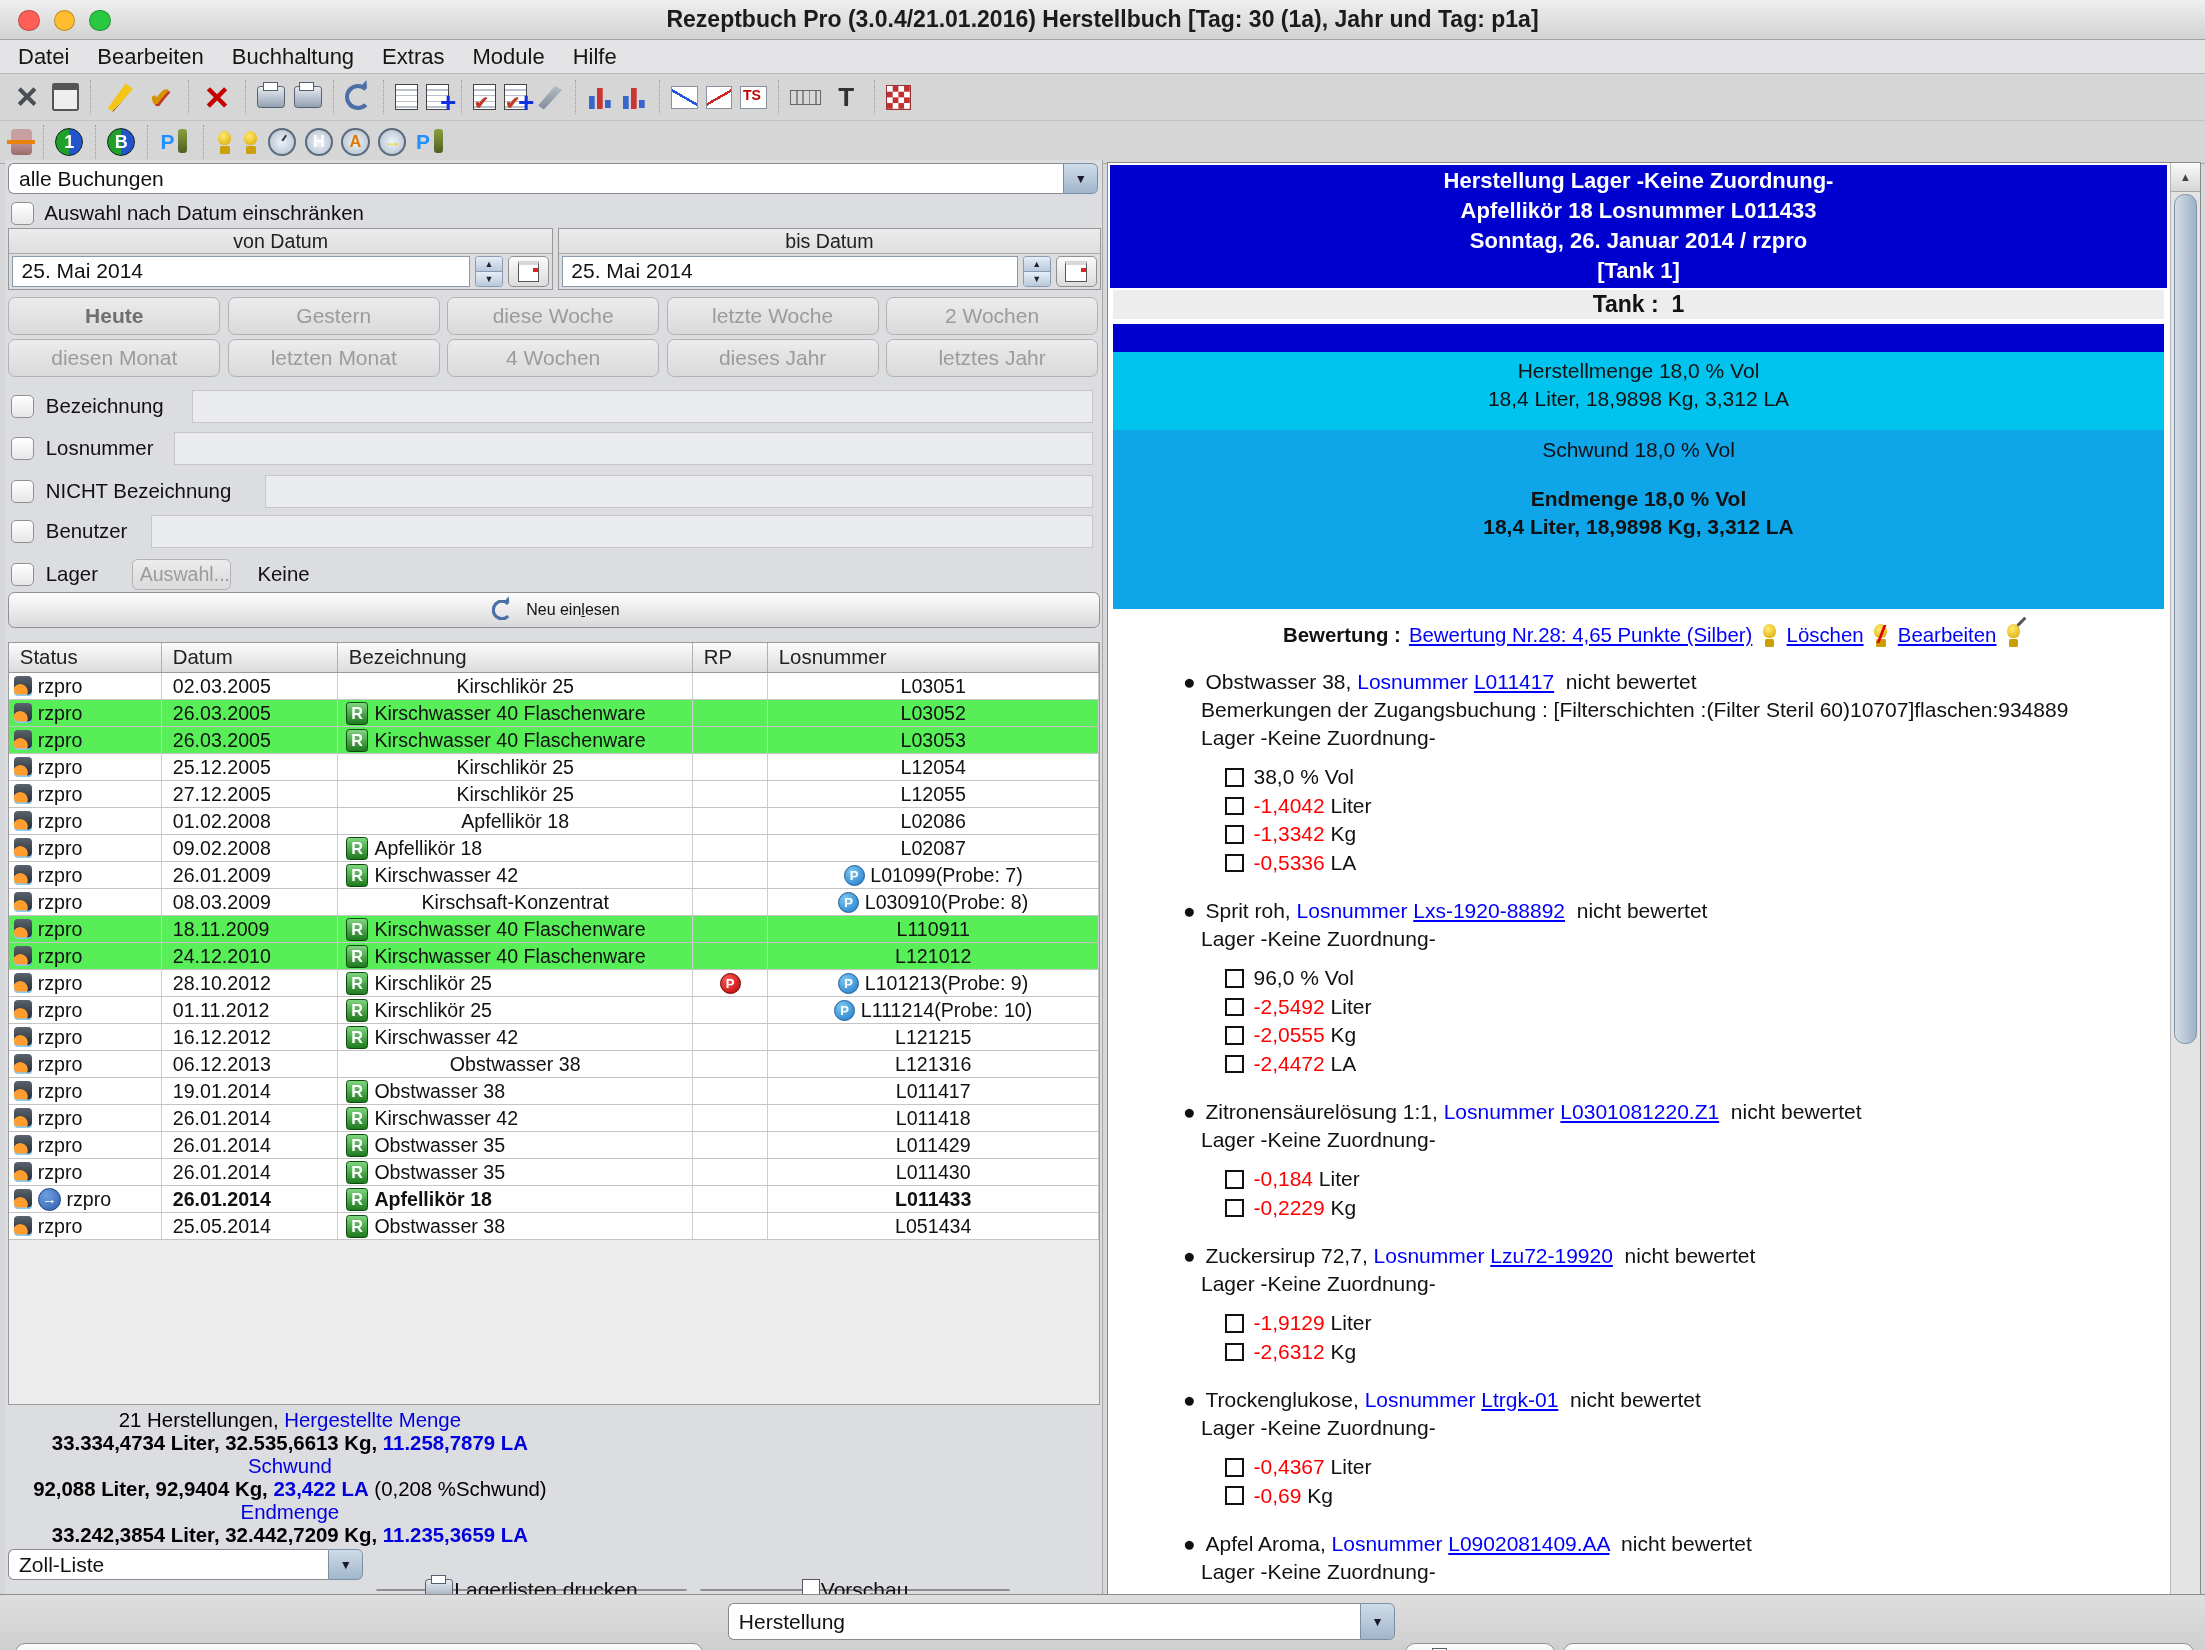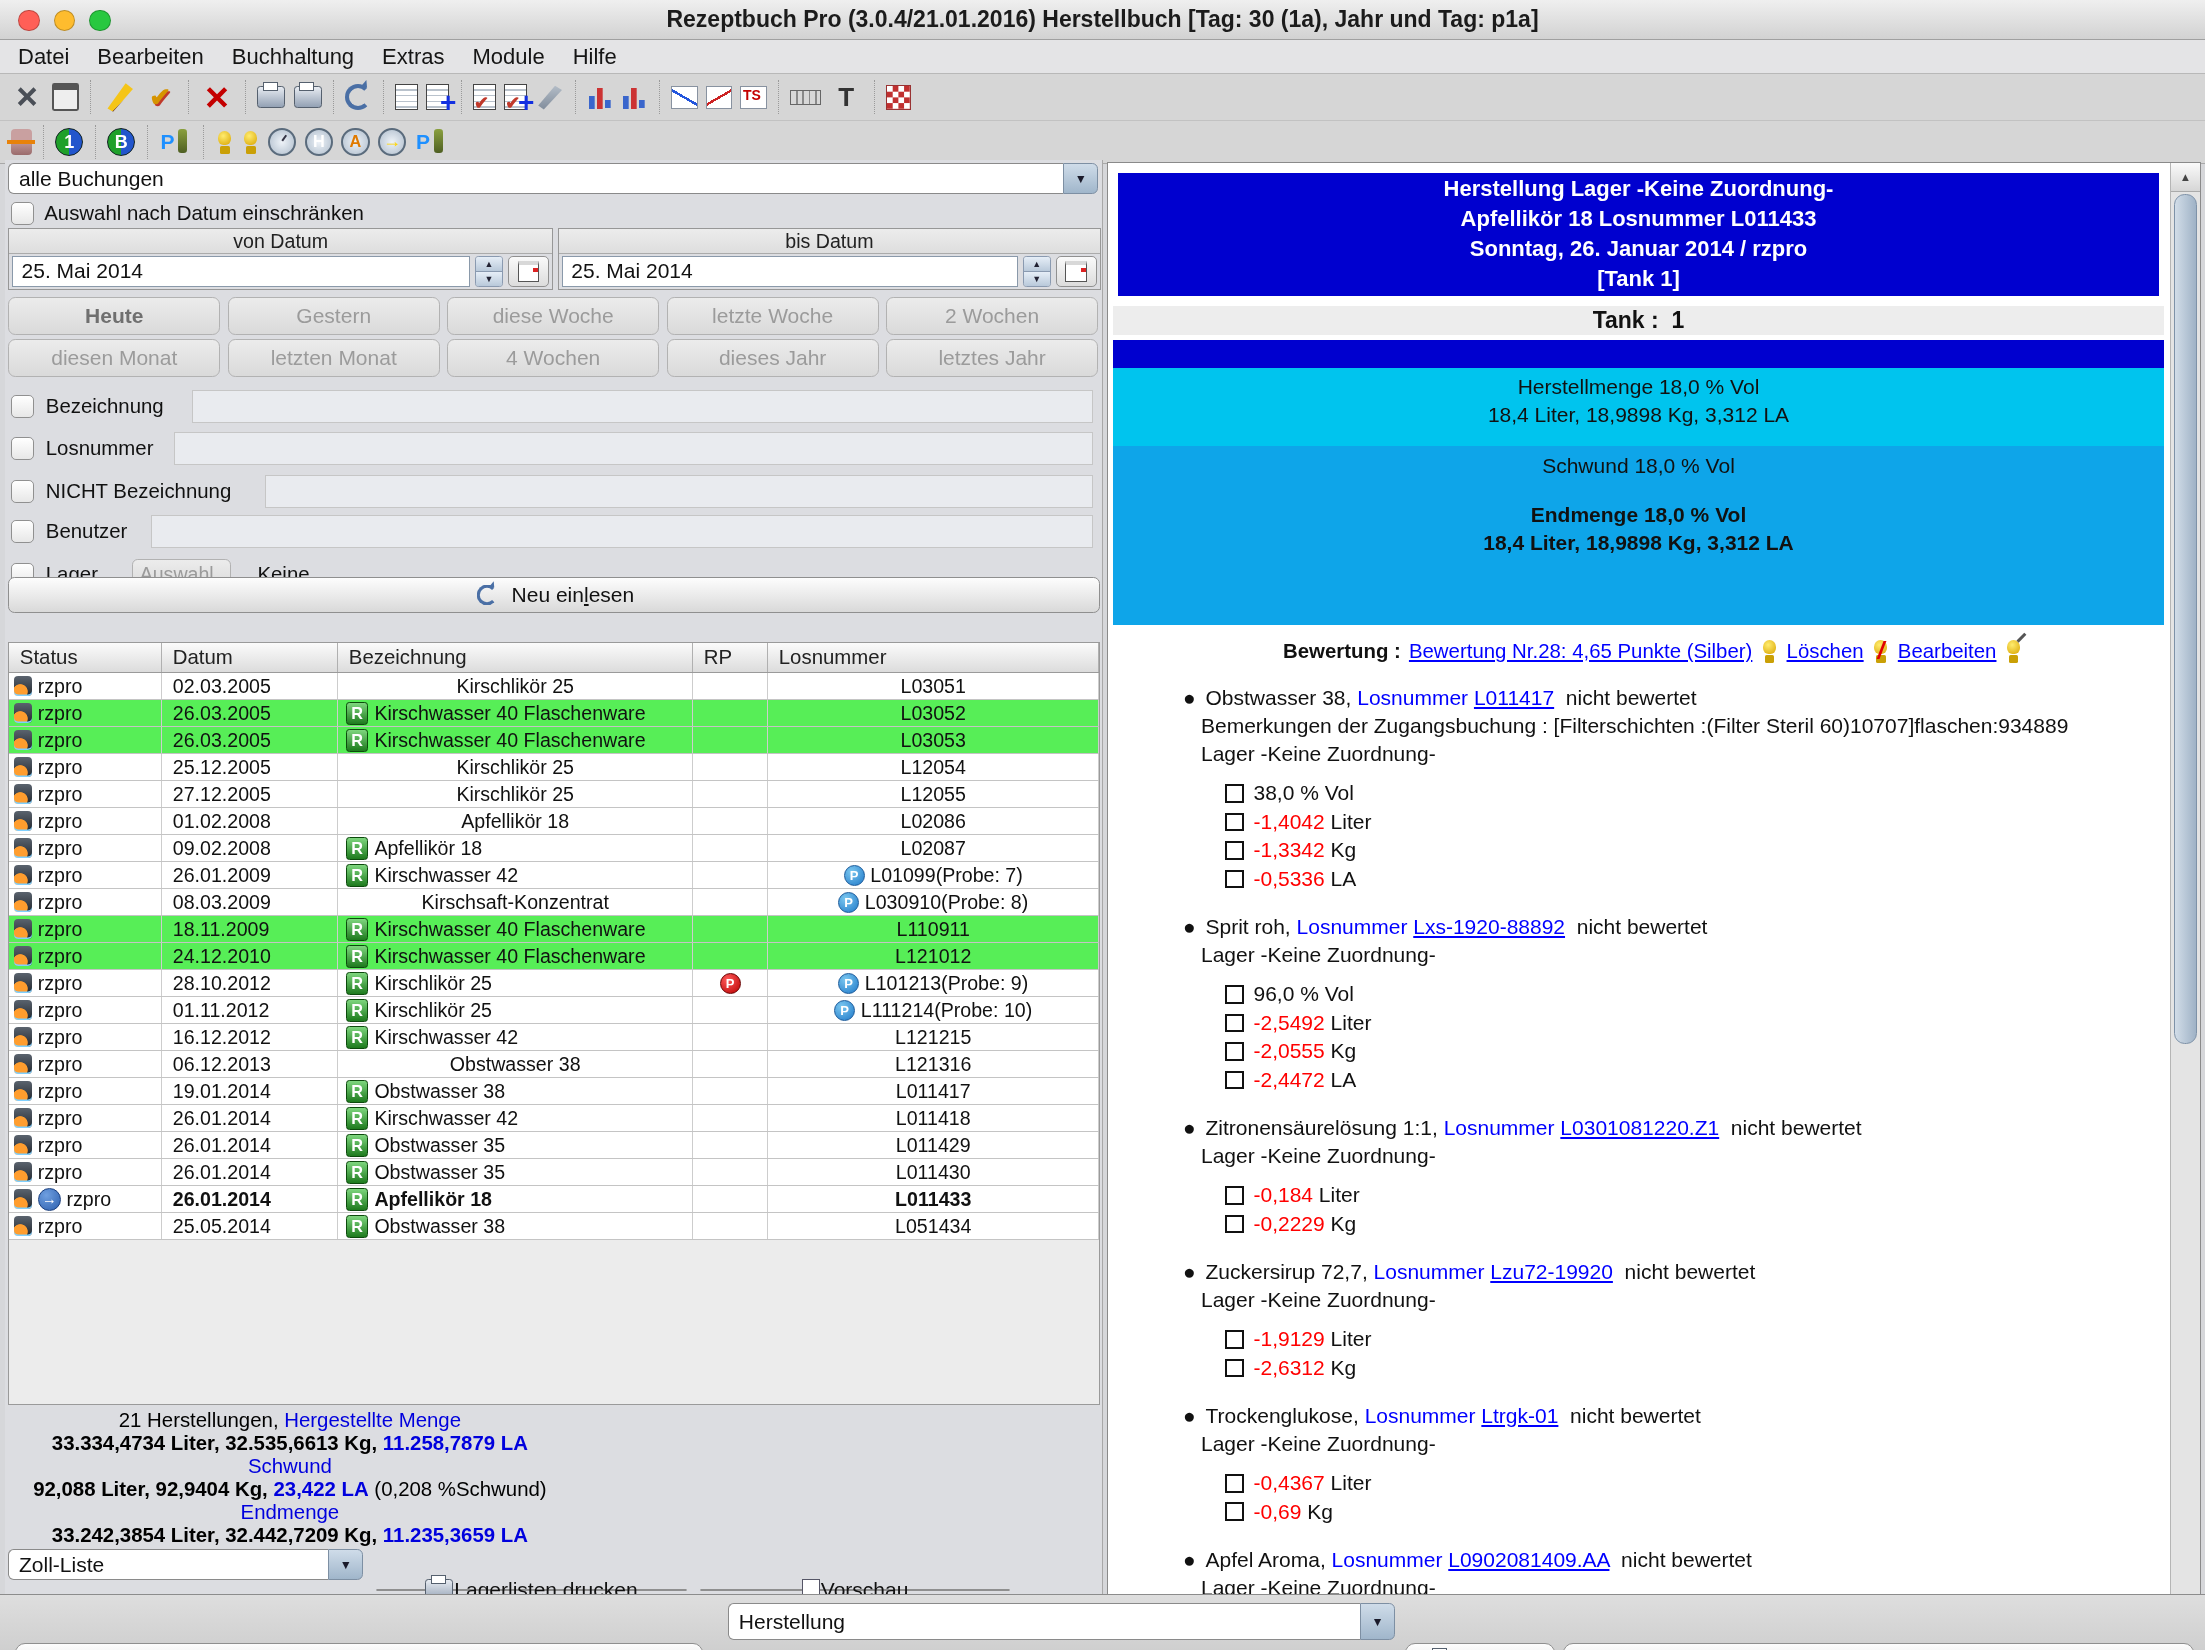--- a/index.html
+++ b/index.html
@@ -96,21 +96,21 @@
   .frow{position:absolute;left:6.5px;height:33px;display:flex;align-items:center;gap:11.4px;font-size:20.4px;}
   .frow .fld{position:absolute;top:0;height:31px;background:#e9ebef;border:0.8px solid #c6c6c6;right:4.9px;}
   .frow:nth-of-type(1) .fld{left:181px;}
   .frow:nth-of-type(2) .fld{left:163px;}
   .frow:nth-of-type(3) .fld{left:254px;}
   .frow:nth-of-type(4) .fld{left:140px;}
   .lagerrow{position:absolute;left:6.5px;top:398px;height:33px;display:flex;align-items:center;gap:11.4px;font-size:20.4px;}
   .ausbtn{margin-left:23px;width:91px;height:29px;border:0.8px solid #b2b2b2;border-radius:5.7px;background:linear-gradient(#ececec,#dadada);color:#9b9b9b;font-size:19.6px;display:flex;align-items:center;justify-content:center;padding-left:6px;}
   .keine{margin-left:14.7px;}
   
-  .reload{position:absolute;left:3.3px;top:417px;width:1090px;height:34px;border:0.8px solid #8f8f8f;border-radius:6.5px;background:linear-gradient(#fdfdfd,#d9d9d9);display:flex;align-items:center;justify-content:center;gap:11.4px;font-size:21px;}
+  .reload{position:absolute;left:3.3px;top:432px;width:1090px;height:34px;border:0.8px solid #8f8f8f;border-radius:6.5px;background:linear-gradient(#fdfdfd,#d9d9d9);display:flex;align-items:center;justify-content:center;gap:11.4px;font-size:16px;}
   .reload .refresh-ic{transform:scale(.8);}
   
   .tblwrap{position:absolute;left:3.3px;top:482px;width:1090px;height:761px;background:#ececec;border:0.8px solid #9a9a9a;overflow:hidden;}
   .thead{display:grid;grid-template-columns:153px 176px 355px 75px 1fr;height:29px;background:linear-gradient(#fbfbfb,#dcdcdc);border-bottom:1.6px solid #9a9a9a;font-size:20.4px;color:#222;}
   .thead .th{display:flex;align-items:center;padding-left:10.6px;border-right:0.8px solid #b0b0b0;}
   .trow{display:grid;grid-template-columns:153px 176px 355px 75px 1fr;height:26px;background:#fff;border-bottom:0.8px solid #c4c4c4;font-size:19.6px;}
   .trow>div{display:flex;align-items:center;border-right:0.8px solid #cdcdcd;overflow:hidden;white-space:nowrap;}
   .trow.green{background:#57ee57;}
   .trow.sel .c-date,.trow.sel .c-name,.trow.sel .c-los{font-weight:700;}
   .c-status{padding-left:4.9px;gap:5.7px;}
@@ -132,21 +132,21 @@
   
   .lctl{position:absolute;left:3.3px;top:1389px;width:1002px;height:37px;display:flex;gap:13px;}
   .lctl .combo{width:355px;}
   .btn{border:0.8px solid #8f8f8f;border-radius:10px;background:linear-gradient(#fdfdfd,#d9d9d9);font-size:21px;color:#111;display:flex;align-items:center;justify-content:center;gap:1px;margin-top:40px;}
   .btn-lag{flex:1;}
   .btn-vor{flex:1;}
   .page-ic{width:16.3px;height:21px;background:#fff;border:1.6px solid #556;display:inline-block;}
   
   .rpanel{position:absolute;left:1107px;top:1.6px;width:1092px;bottom:0;border:1.6px solid #8a8a8a;background:#fff;}
   .rcontent{position:absolute;left:0;top:0;right:31px;bottom:0;overflow:hidden;font-size:21px;}
-  .rp-blue{margin:10px;background:#0000cf;color:#fff;font-weight:700;text-align:center;line-height:30px;padding:1.6px 0;font-size:22px;}
+  .rp-blue{margin:2px;background:#0000cf;color:#fff;font-weight:700;text-align:center;line-height:30px;padding:1.6px 0;font-size:22px;}
   .rp-tank{margin:0 4.9px;background:#ededed;text-align:center;font-weight:700;font-size:23px;line-height:29px;white-space:pre-wrap;}
   .rp-dark{margin:4.9px 4.9px 0;background:#0000cf;height:28px;}
   .rp-cyan{margin:0 4.9px;background:#00c4ee;height:73px;text-align:center;line-height:28px;padding-top:4.9px;}
   .rp-lcyan{margin:0 4.9px;background:#0ea5e9;height:173px;text-align:center;line-height:28px;padding-top:6.5px;}
   .rp-lcyan .end{margin-top:21px;font-weight:700;}
   .rp-bew{margin:14.7px 0 0 175px;font-size:20.4px;display:flex;align-items:center;gap:8.1px;white-space:pre-wrap;}
   .rp-bew a,.ing a{color:#0000ff;text-decoration:underline;}
   .ing-wrap{margin:21px 0 0 0;}
   .ing{margin-bottom:19.6px;}
   .ing-l1{padding-left:75px;line-height:28px;white-space:pre-wrap;}

